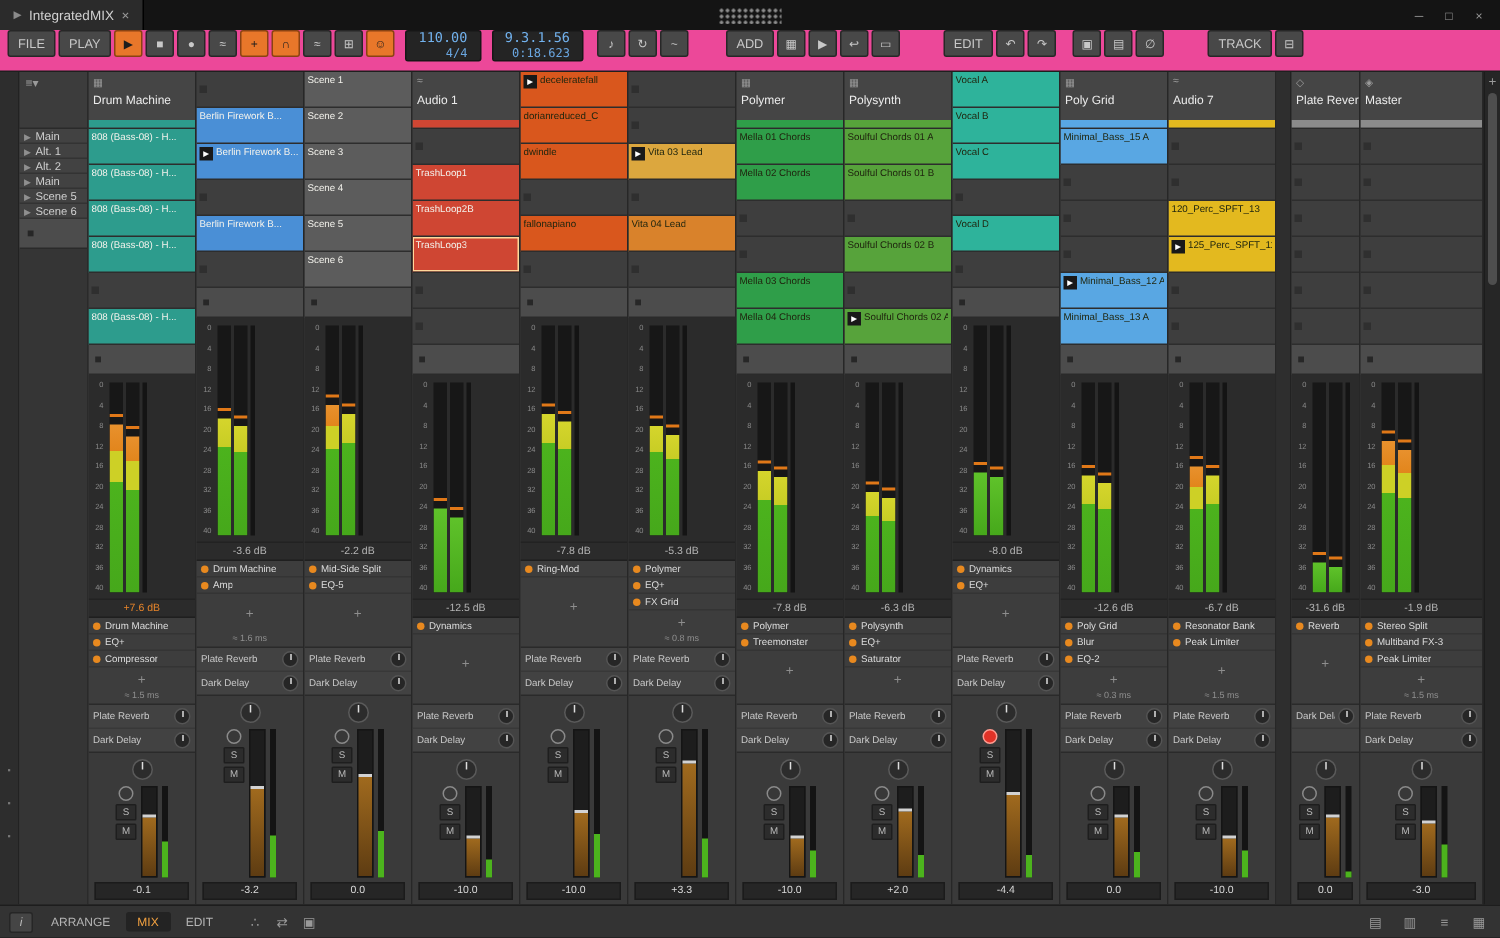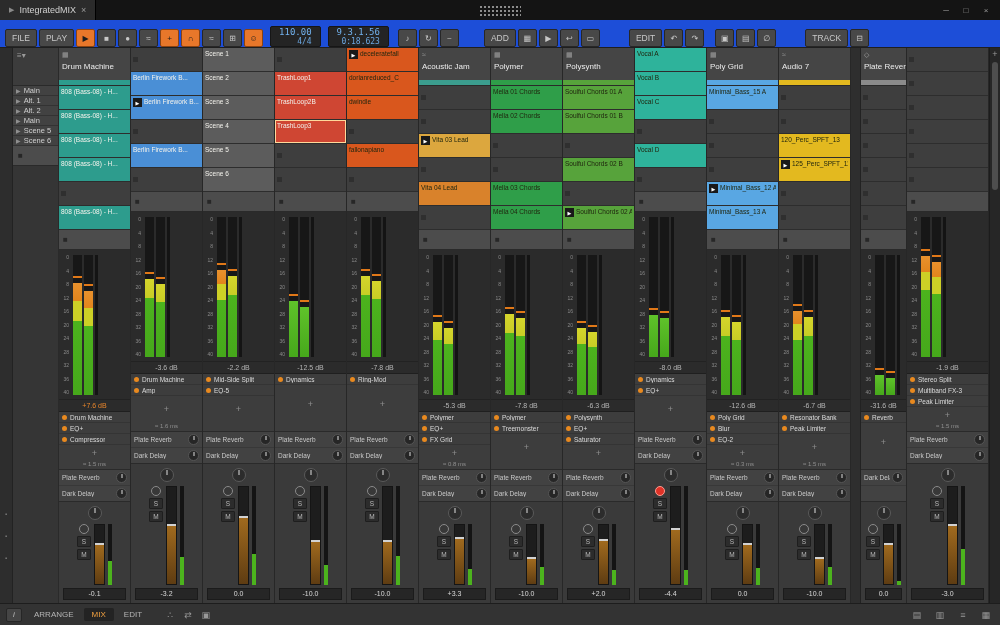--- a/index.html
+++ b/index.html
@@ -11,21 +11,21 @@
   .titlebar { flex:0 0 20px; background:#141414; display:flex; align-items:center; position:relative; }
   .proj-tab { display:flex; align-items:center; gap:5px; background:#2b2b2b; height:20px; padding:0 9px; font-size:9px; color:#d0d0d0; border-right:1px solid #000; }
   .proj-tab .arrow { color:#8a8a8a; font-size:7px; }
   .proj-tab .x { color:#999; font-size:9px; }
   .logo { position:absolute; left:50%; top:5px; width:42px; height:11px; transform:translateX(-50%);
           background-image:radial-gradient(circle,#8d8d8d 1px,transparent 1.3px); background-size:4px 4px; }
   .win-controls { margin-left:auto; display:flex; gap:2px; padding-right:5px; }
   .win-btn { width:18px; height:15px; display:flex; align-items:center; justify-content:center; font-size:8px; color:#9a9a9a; }
 
   
-  .toolbar { flex:0 0 28px; background:#1d4ed8; border-bottom:1px solid #1f1f1f; display:flex; align-items:flex-end; gap:3px; padding:0 5px; }
+  .toolbar { flex:0 0 28px; background:#ec4899; border-bottom:1px solid #1f1f1f; display:flex; align-items:flex-start; gap:3px; padding:0 5px; }
   .tb-group { display:flex; gap:2px; align-items:center; }
   .tbtn { height:18px; min-width:18px; padding:0 6px; background:#484848; border:1px solid #272727; border-radius:2px; color:#c8c8c8;
           display:flex; align-items:center; justify-content:center; font-size:8.5px; white-space:nowrap; }
   .tbtn.icon { padding:0; width:19px; font-size:8px; }
   .tbtn.accent { background:#e8772a; border-color:#8a4312; color:#1d1d1d; }
   .display { height:21px; background:#242424; border:1px solid #161616; border-radius:2px; color:#72b2ee;
              font-family:"DejaVu Sans Mono", monospace; display:flex; flex-direction:column; justify-content:center;
              padding:1px 8px; line-height:9px; margin-left:4px; }
   .display .big { font-size:9px; text-align:right; }
   .display .small { font-size:8px; text-align:right; color:#6aa6e0; }
@@ -583,20 +583,27 @@
                 <div class="fader-fill" style="height: 70%;"></div>
               </div>
               <div class="mini-meter">
                 <div class="mini-fill" style="height: 31%;"></div>
               </div>
             </div>
             <div class="f-value">0.0</div>
           </div>
         </div>
         <div class="track-col" style="width: 72px;">
+          <div class="t-header">
+            <div class="t-hd-top">
+              <span>≈</span>
+            </div>
+            <div class="t-name">Audio 1</div>
+            <div class="t-colorstrip" style="background: rgb(207, 70, 51);"></div>
+          </div>
           <div class="t-clips">
             <div class="clip-slot empty">
               <span class="slot-dim"></span>
             </div>
             <div class="clip-slot pat-wave" style="background: rgb(207, 70, 51);">
               <span class="clip-label" style="color: rgb(243, 242, 236);">TrashLoop1</span>
             </div>
             <div class="clip-slot pat-wave" style="background: rgb(207, 70, 51);">
               <span class="clip-label" style="color: rgb(243, 242, 236);">TrashLoop2B</span>
             </div>
@@ -766,27 +773,20 @@
                 <div class="fader-fill" style="height: 45%;"></div>
               </div>
               <div class="mini-meter">
                 <div class="mini-fill" style="height: 29%;"></div>
               </div>
             </div>
             <div class="f-value">-10.0</div>
           </div>
         </div>
         <div class="track-col" style="width: 72px;">
-          <div class="t-header">
-            <div class="t-hd-top">
-              <span>≈</span>
-            </div>
-            <div class="t-name">Acoustic Jam</div>
-            <div class="t-colorstrip" style="background: rgb(59, 157, 142);"></div>
-          </div>
           <div class="t-clips">
             <div class="clip-slot empty">
               <span class="slot-dim"></span>
             </div>
             <div class="clip-slot empty">
               <span class="slot-dim"></span>
             </div>
             <div class="clip-slot pat-wave" style="background: rgb(220, 167, 62);">
               <span class="clip-play">▶</span>
               <span class="clip-label" style="color: rgb(32, 38, 15);">Vita 03 Lead</span>
@@ -1482,20 +1482,27 @@
                 <div class="fader-fill" style="height: 70%;"></div>
               </div>
               <div class="mini-meter">
                 <div class="mini-fill" style="height: 7%;"></div>
               </div>
             </div>
             <div class="f-value">0.0</div>
           </div>
         </div>
         <div class="track-col" style="width: 82px;">
+          <div class="t-header">
+            <div class="t-hd-top">
+              <span>◈</span>
+            </div>
+            <div class="t-name">Master</div>
+            <div class="t-colorstrip" style="background: rgb(139, 139, 139);"></div>
+          </div>
           <div class="t-clips">
             <div class="clip-slot empty">
               <span class="slot-dim"></span>
             </div>
             <div class="clip-slot empty">
               <span class="slot-dim"></span>
             </div>
             <div class="clip-slot empty">
               <span class="slot-dim"></span>
             </div>

